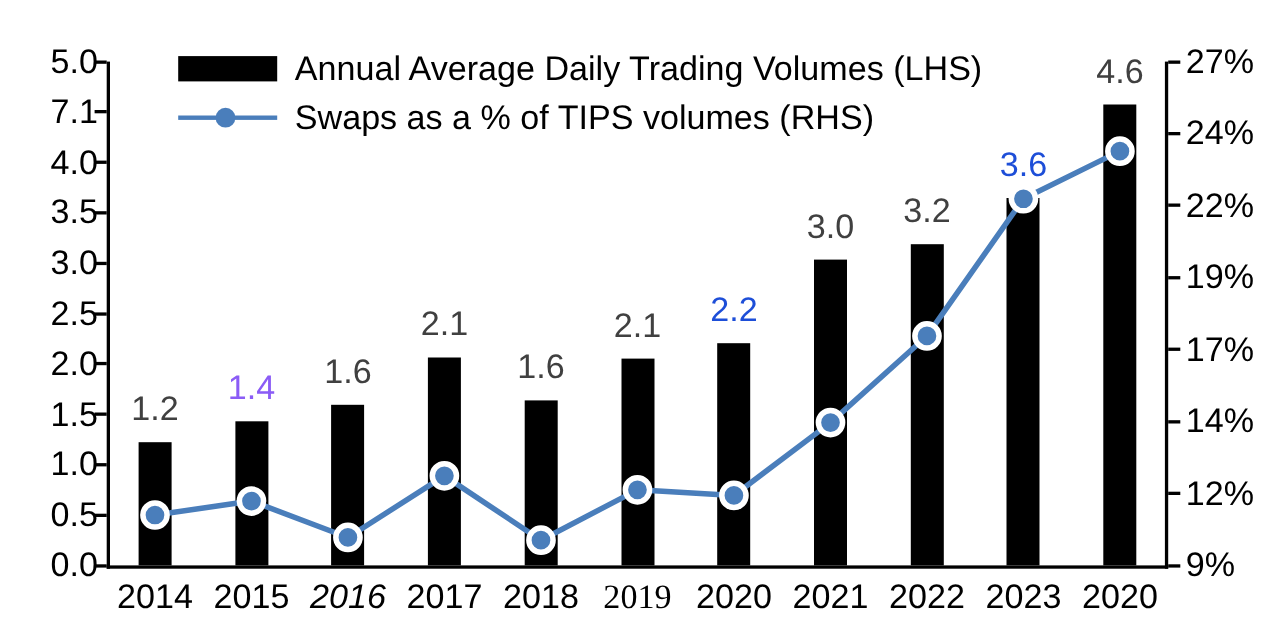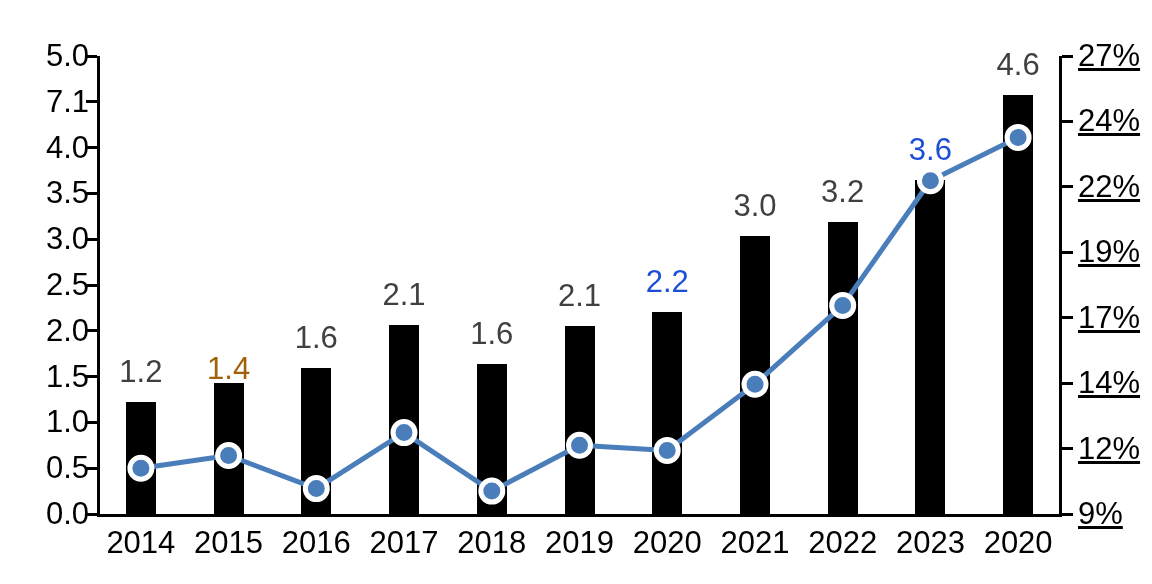--- a/index.html
+++ b/index.html
@@ -36,21 +36,21 @@
   .tick-right { left: 1062px; }
 
   .tick-label {
     position: absolute;
     font-size: 31px;
     color: #000000;
     line-height: 1;
     white-space: nowrap;
   }
   .tick-label-left  { right: 1063px; text-align: left; }
-  .tick-label-right { left: 1078px; text-align: left; text-decoration: underline; }
+  .tick-label-right { left: 1078px; text-align: left; }
 
   
   .plot-area {
     position: absolute;
     left: 97px;
     top: 56px;
     width: 965px;
     height: 458px;
   }
   .bar {
@@ -215,40 +215,53 @@
         <circle cx="570.2" cy="394.4" r="11" fill="#4a7ebb" stroke="#ffffff" stroke-width="5"></circle>
         <circle cx="658.0" cy="328.2" r="11" fill="#4a7ebb" stroke="#ffffff" stroke-width="5"></circle>
         <circle cx="745.7" cy="249.4" r="11" fill="#4a7ebb" stroke="#ffffff" stroke-width="5"></circle>
         <circle cx="833.4" cy="124.7" r="11" fill="#4a7ebb" stroke="#ffffff" stroke-width="5"></circle>
         <circle cx="921.1" cy="81.4" r="11" fill="#4a7ebb" stroke="#ffffff" stroke-width="5"></circle>
       </svg>
   </div>
 
   <div id="bar-labels-layer">
       <div class="bar-label" style="left: 140.864px; top: 356.248px; color: rgb(64, 64, 64);">1.2</div>
-      <div class="bar-label" style="left: 228.591px; top: 337.012px; color: #a16207; margin-top: 16px;">1.4</div>
+      <div class="bar-label" style="left: 228.591px; top: 337.012px; color: #8b5cf6;">1.4</div>
       <div class="bar-label" style="left: 316.318px; top: 322.356px; color: rgb(64, 64, 64);">1.6</div>
       <div class="bar-label" style="left: 404.045px; top: 279.304px; color: rgb(64, 64, 64);">2.1</div>
       <div class="bar-label" style="left: 491.773px; top: 317.776px; color: rgb(64, 64, 64);">1.6</div>
       <div class="bar-label" style="left: 579.5px; top: 280.22px; color: rgb(64, 64, 64);">2.1</div>
       <div class="bar-label" style="left: 667.227px; top: 266.48px; color: #1d4ed8;">2.2</div>
       <div class="bar-label" style="left: 754.955px; top: 189.536px; color: rgb(64, 64, 64);">3.0</div>
       <div class="bar-label" style="left: 842.682px; top: 175.796px; color: rgb(64, 64, 64);">3.2</div>
       <div class="bar-label" style="left: 930.409px; top: 133.66px; color: #1d4ed8;">3.6</div>
       <div class="bar-label" style="left: 1018.14px; top: 49.388px; color: rgb(64, 64, 64);">4.6</div>
     </div>
 
   <div id="x-labels-layer">
       <div class="x-label" style="left: 140.864px;">2014</div>
       <div class="x-label" style="left: 228.591px;">2015</div>
-      <div class="x-label" style="left: 316.318px;">2016</div>
+      <div class="x-label" style="left: 316.318px; font-style: italic;">2016</div>
       <div class="x-label" style="left: 404.045px;">2017</div>
       <div class="x-label" style="left: 491.773px;">2018</div>
-      <div class="x-label" style="left: 579.5px;">2019</div>
+      <div class="x-label" style="left: 579.5px; font-family: Liberation Serif, serif;">2019</div>
       <div class="x-label" style="left: 667.227px;">2020</div>
       <div class="x-label" style="left: 754.955px;">2021</div>
       <div class="x-label" style="left: 842.682px;">2022</div>
       <div class="x-label" style="left: 930.409px;">2023</div>
       <div class="x-label" style="left: 1018.14px;">2020</div>
     </div>
 
+  <div class="legend">
+    <div class="legend-row">
+      <div class="legend-swatch-bar"></div>
+      <div class="legend-text">Annual Average Daily Trading Volumes (LHS)</div>
+    </div>
+    <div class="legend-row">
+      <div class="legend-swatch-line">
+        <div class="lline"></div>
+          <div class="ldot"></div>
+      </div>
+      <div class="legend-text">Swaps as a % of TIPS volumes (RHS)</div>
+    </div>
+  </div>
 
 </div>
 
 </body></html>

